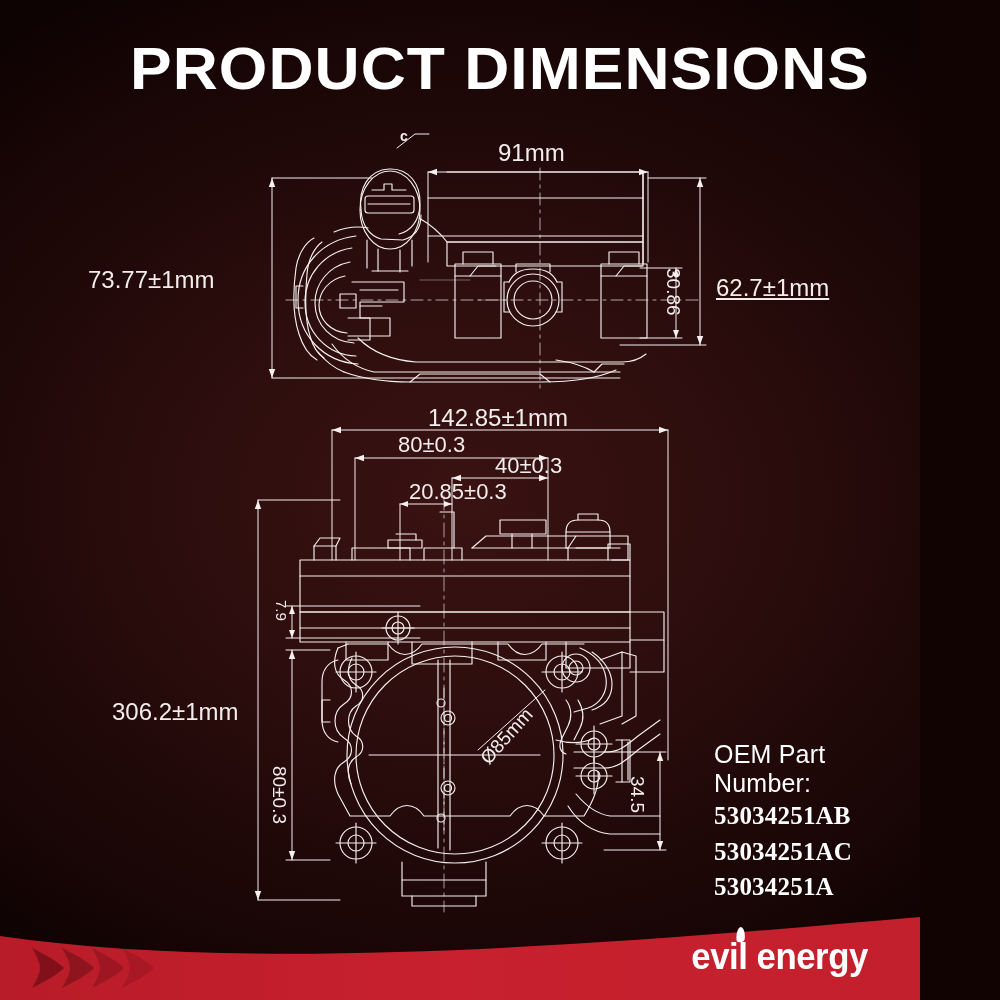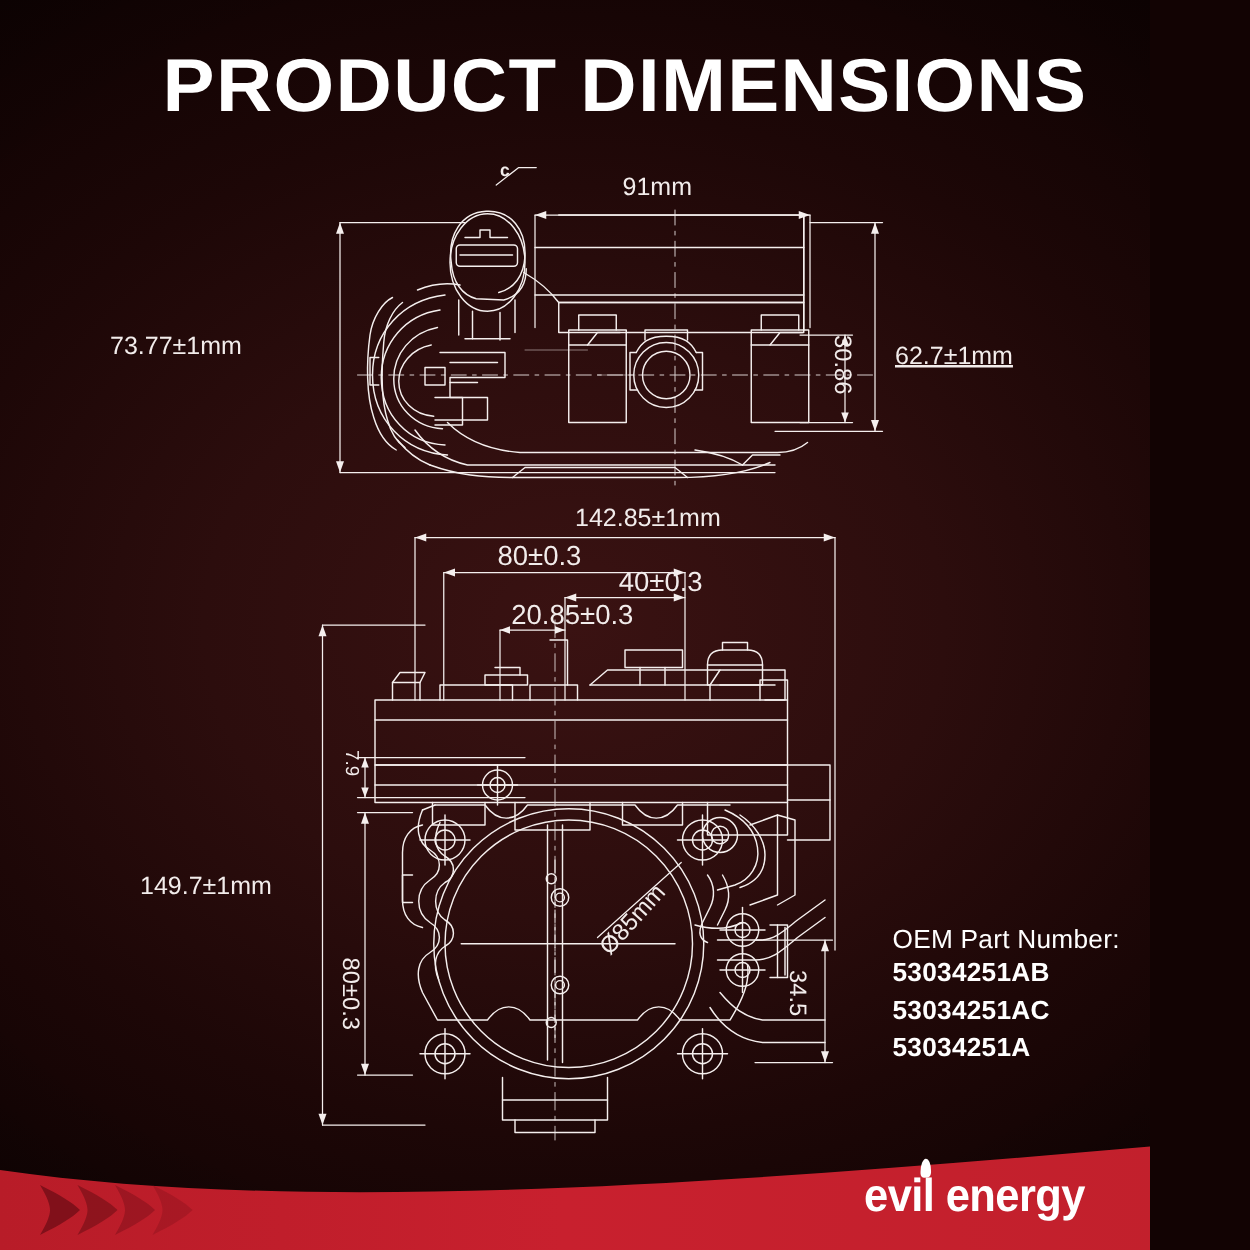--- a/index.html
+++ b/index.html
@@ -36,32 +36,32 @@
   .draw svg{display:block;}
 
   
   .dim{
     position:absolute;color:#f2eceb;
     font-family:"Liberation Sans", sans-serif;
     font-size:22px;white-space:nowrap;z-index:5;
   }
   .dim.small{font-size:19px;}
   .dim.tiny{font-size:15px;}
-  .dim.big{font-size:20px;}
+  .dim.big{font-size:24px;}
   .rot90{transform:rotate(90deg);transform-origin:left top;}
 
   
   .oem{position:absolute;z-index:6;color:#ffffff;}
   .oem-label{
-    font-size:21px;font-weight:normal;letter-spacing:.2px;
+    font-size:25px;font-weight:normal;letter-spacing:.2px;
     font-family:"Liberation Sans", sans-serif;
   }
   .oem-num{
-    font-size:21px;font-weight:bold;letter-spacing:.2px;line-height:1.42;
-    font-family:Liberation Sans, sans-serif;
+    font-size:25px;font-weight:bold;letter-spacing:.2px;line-height:1.42;
+    font-family:Liberation Serif, serif;
   }
 
   
   .banner{position:absolute;left:0;bottom:0;width:1000px;height:90px;z-index:8;}
   .banner svg{display:block;position:absolute;left:0;top:0;}
   .logo{
     position:absolute;right:52px;bottom:22px;z-index:10;
     color:#ffffff;font-family:"Liberation Sans", sans-serif;
     font-weight:bold;font-size:37px;letter-spacing:-.5px;
     transform:scaleX(.94);transform-origin:right bottom;
@@ -354,27 +354,27 @@
       <path d="M338 660 c-10 2 -16 10 -16 22 v38 c0 12 6 20 16 22"></path>
       <path d="M330 700 h-8 v22 h8"></path>
     </g>
 
     <g stroke-width=".8" stroke-dasharray="14 5 3 5" opacity=".8">
       <line x1="444" y1="496" x2="444" y2="912"></line>
     </g>
   </svg>
   </div>
 
-  <div class="dim big" style="left:428px;top:404px;margin-left:32px;">142.85±1mm</div>
+  <div class="dim big" style="left:428px;top:404px;">142.85±1mm</div>
   <div class="dim" style="left:398px;top:432px;">80±0.3</div>
   <div class="dim" style="left:470px;top:453px;margin-left:25px;">40±0.3</div>
   <div class="dim" style="left:364px;top:479px;margin-left:45px;">20.85±0.3</div>
   <div class="dim tiny rot90" style="left:290px;top:600px;">7.9</div>
   <div class="dim small rot90" style="left:290px;top:766px;">80±0.3</div>
-  <div class="dim big" style="left:112px;top:698px;">149.7±1mm</div>
+  <div class="dim big" style="left:112px;top:698px;">306.2±1mm</div>
   <div class="dim small" style="left:476px;top:754px;transform:rotate(-48deg);transform-origin:left top;">Ø85mm</div>
   <div class="dim small rot90" style="left:648px;top:776px;">34.5</div>
 
   <div class="oem" style="left:714px;top:740px;">
     <div class="oem-label">OEM Part Number:</div>
     <div class="oem-num">53034251AB</div>
     <div class="oem-num">53034251AC</div>
     <div class="oem-num">53034251A</div>
   </div>
 

